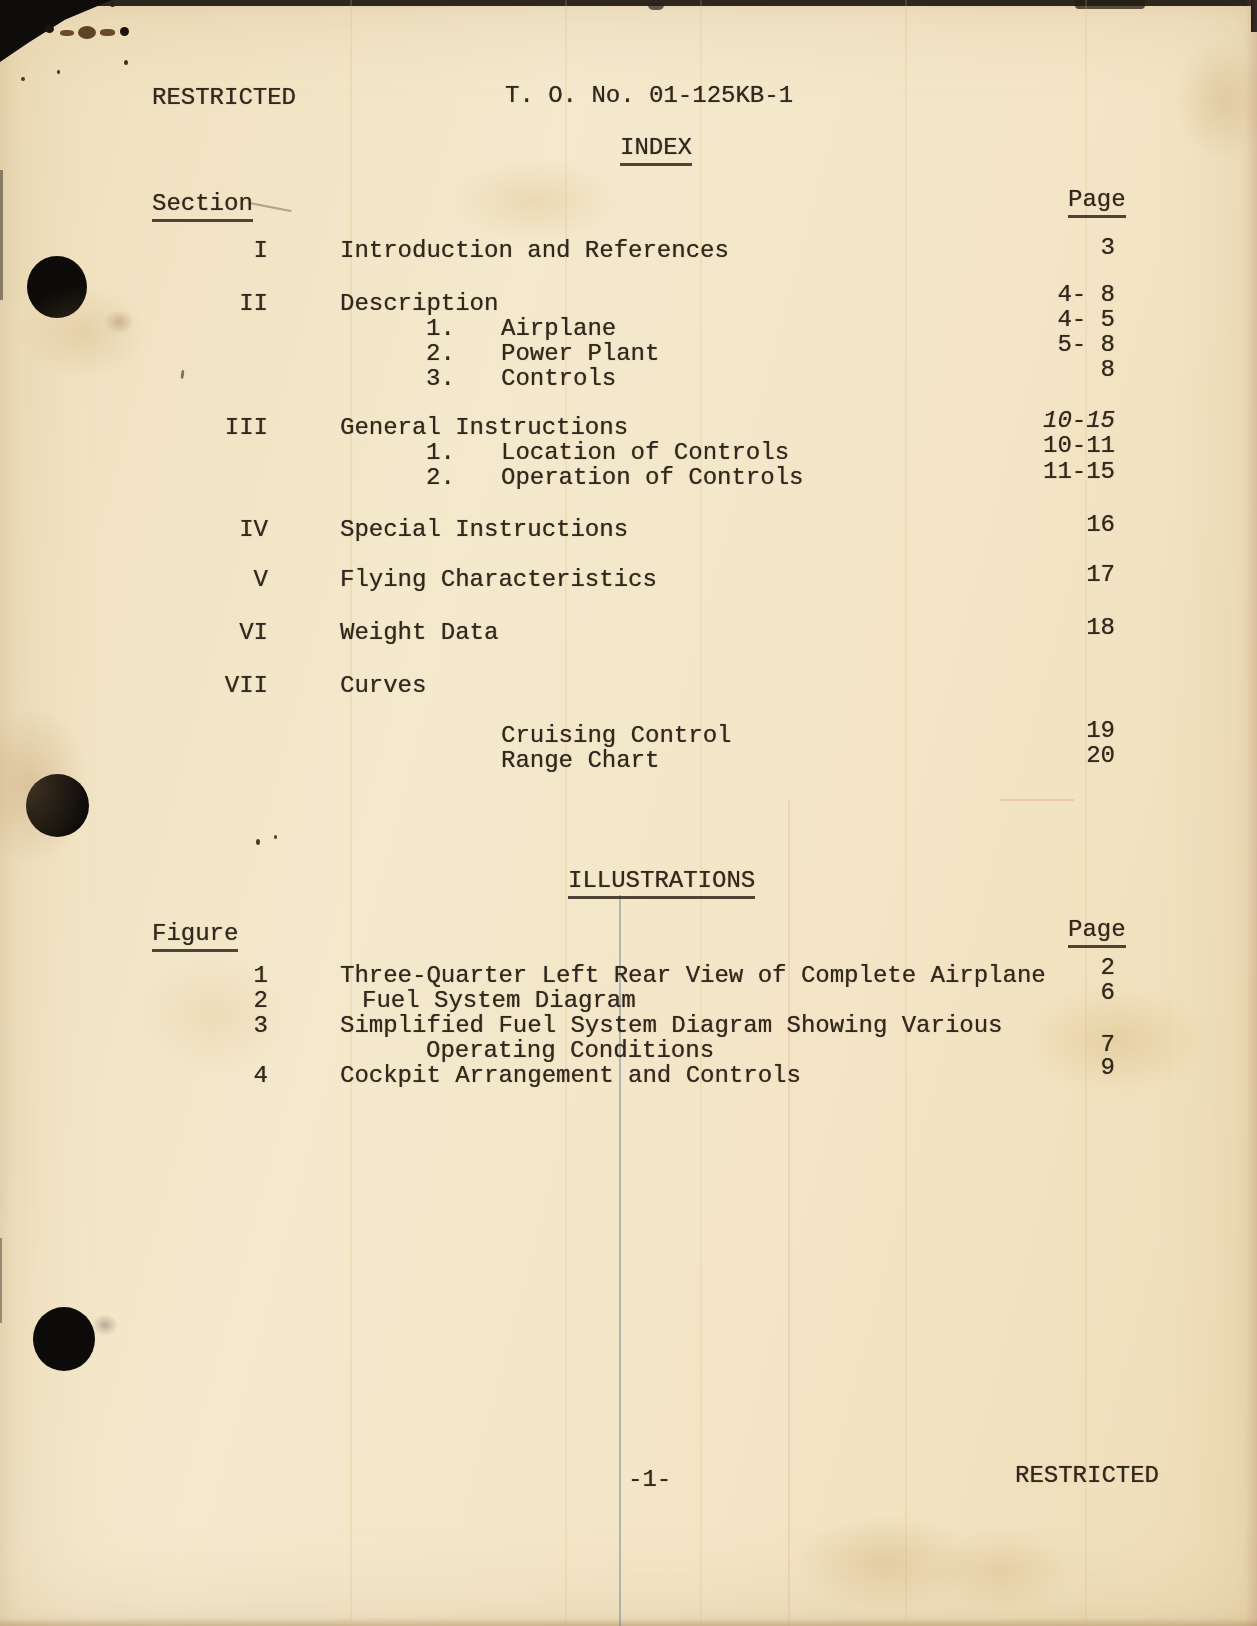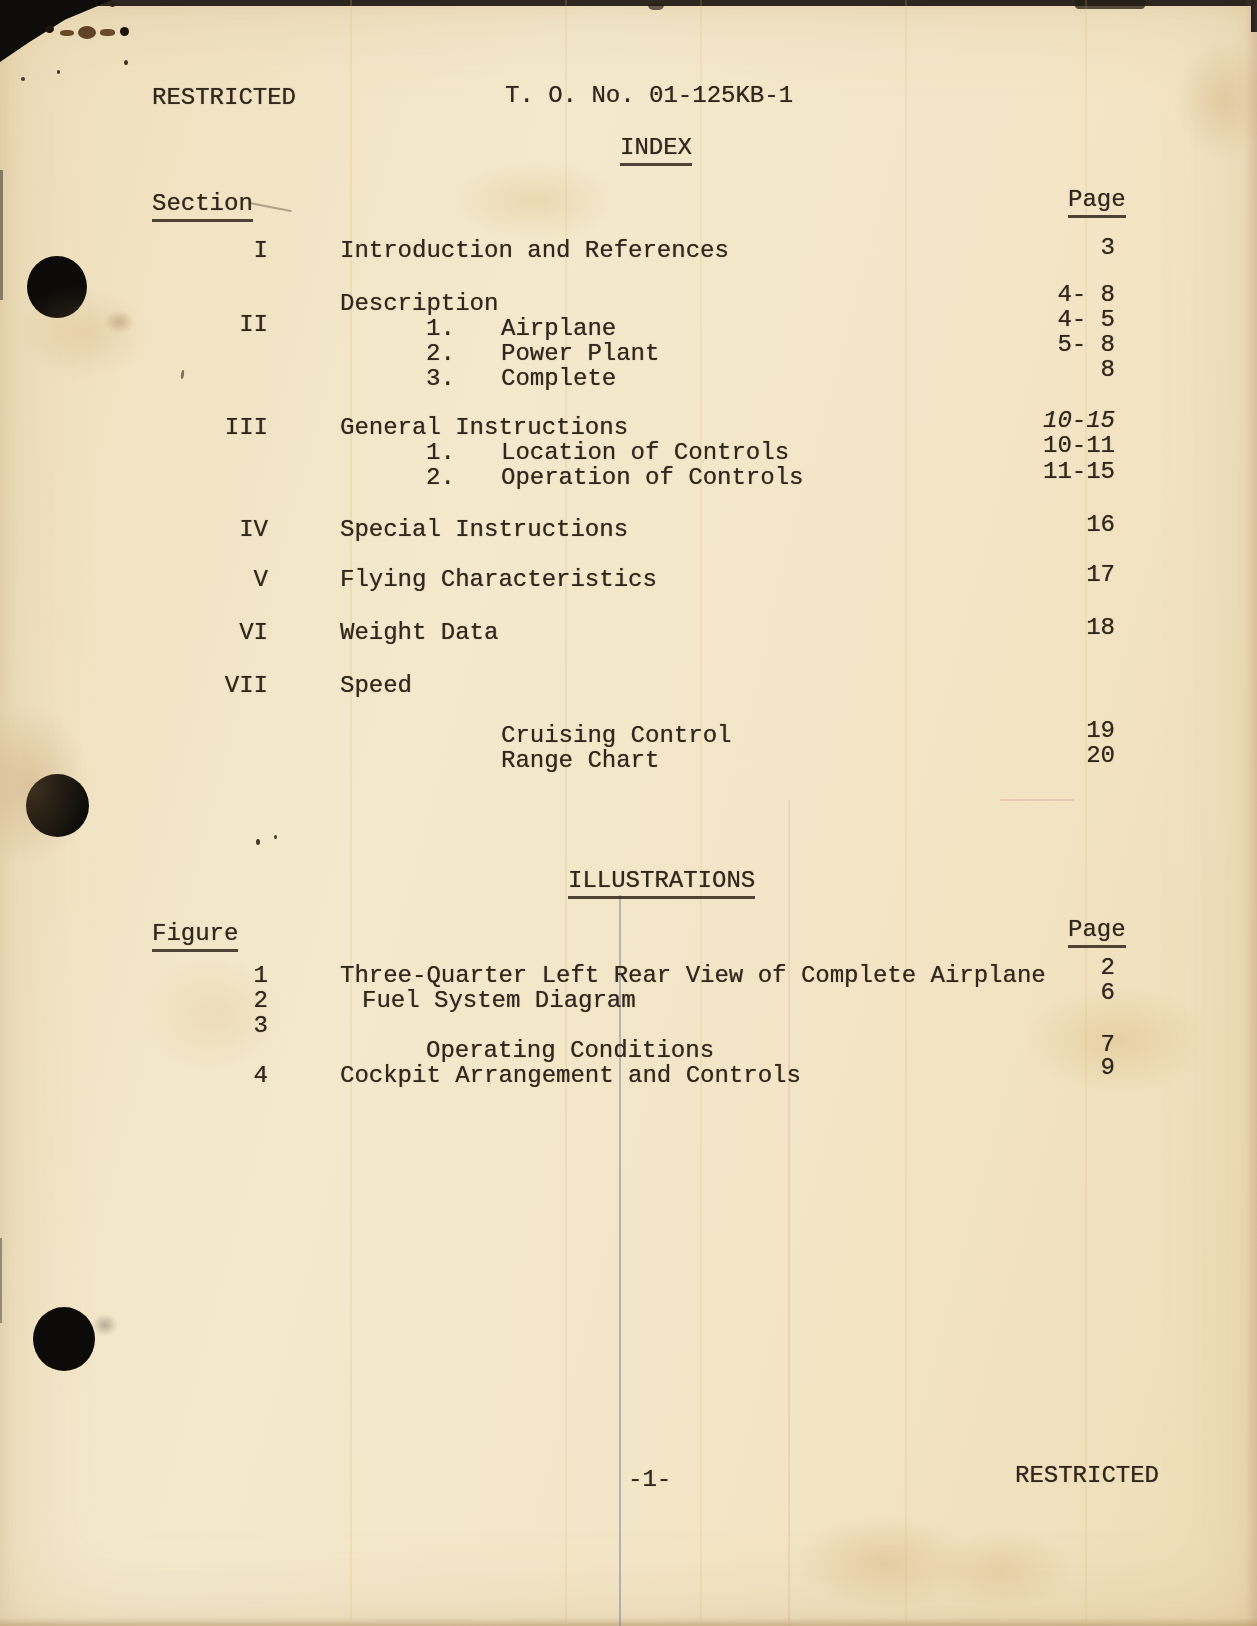--- a/index.html
+++ b/index.html
@@ -82,31 +82,31 @@
   <div class="ln" style="left:505px;top:83px;">T. O. No. 01-125KB-1</div>
   <div class="ln ul" style="left:620px;top:135px;">INDEX</div>
 
   <div class="ln ul" style="left:152px;top:191px;">Section</div>
   <div class="ln ul" style="left:1068px;top:187px;">Page</div>
 
   <div class="ln rn" style="top:238px;">I</div>
   <div class="ln tt" style="top:238px;">Introduction and References</div>
   <div class="ln pg" style="top:235px;">3</div>
 
-  <div class="ln rn" style="top:291px;margin-top:21px;">II</div>
+  <div class="ln rn" style="top:291px;">II</div>
   <div class="ln tt" style="top:291px;">Description</div>
   <div class="ln pg" style="top:282px;">4- 8</div>
   <div class="ln hg" style="top:316px;">1.</div>
   <div class="ln st" style="top:316px;">Airplane</div>
   <div class="ln pg" style="top:307px;">4- 5</div>
   <div class="ln hg" style="top:341px;">2.</div>
   <div class="ln st" style="top:341px;">Power Plant</div>
   <div class="ln pg" style="top:332px;">5- 8</div>
   <div class="ln hg" style="top:366px;">3.</div>
-  <div class="ln st" style="top:366px;">Complete</div>
+  <div class="ln st" style="top:366px;">Controls</div>
   <div class="ln pg" style="top:357px;">8</div>
 
   <div class="ln rn" style="top:415px;">III</div>
   <div class="ln tt" style="top:415px;">General Instructions</div>
   <div class="ln pg" style="top:408px;font-style:italic;">10-15</div>
   <div class="ln hg" style="top:440px;">1.</div>
   <div class="ln st" style="top:440px;">Location of Controls</div>
   <div class="ln pg" style="top:433px;">10-11</div>
   <div class="ln hg" style="top:465px;">2.</div>
   <div class="ln st" style="top:465px;">Operation of Controls</div>
@@ -116,39 +116,40 @@
   <div class="ln tt" style="top:517px;">Special Instructions</div>
   <div class="ln pg" style="top:512px;">16</div>
   <div class="ln rn" style="top:567px;">V</div>
   <div class="ln tt" style="top:567px;">Flying Characteristics</div>
   <div class="ln pg" style="top:562px;">17</div>
   <div class="ln rn" style="top:620px;">VI</div>
   <div class="ln tt" style="top:620px;">Weight Data</div>
   <div class="ln pg" style="top:615px;">18</div>
 
   <div class="ln rn" style="top:673px;">VII</div>
-  <div class="ln tt" style="top:673px;">Speed</div>
+  <div class="ln tt" style="top:673px;">Curves</div>
   <div class="ln st" style="top:723px;">Cruising Control</div>
   <div class="ln pg" style="top:718px;">19</div>
   <div class="ln st" style="top:748px;">Range Chart</div>
   <div class="ln pg" style="top:743px;">20</div>
 
   <div class="ln ul" style="left:568px;top:868px;">ILLUSTRATIONS</div>
   <div class="ln ul" style="left:152px;top:921px;">Figure</div>
   <div class="ln ul" style="left:1068px;top:917px;">Page</div>
 
   <div class="ln rn" style="top:963px;">1</div>
   <div class="ln tt" style="top:963px;">Three-Quarter Left Rear View of Complete Airplane</div>
   <div class="ln pg" style="top:955px;">2</div>
 
   <div class="ln rn" style="top:988px;">2</div>
   <div class="ln tt" style="top:988px;margin-left:22px;">Fuel System Diagram</div>
   <div class="ln pg" style="top:980px;">6</div>
 
   <div class="ln rn" style="top:1013px;">3</div>
+  <div class="ln tt" style="top:1013px;">Simplified Fuel System Diagram Showing Various</div>
   <div class="ln hg" style="top:1038px;">Operating Conditions</div>
   <div class="ln pg" style="top:1032px;">7</div>
 
   <div class="ln rn" style="top:1063px;">4</div>
   <div class="ln tt" style="top:1063px;">Cockpit Arrangement and Controls</div>
   <div class="ln pg" style="top:1055px;">9</div>
 
   <div class="ln" style="left:628px;top:1467px;">-1-</div>
   <div class="ln" style="left:1015px;top:1463px;">RESTRICTED</div>
 

